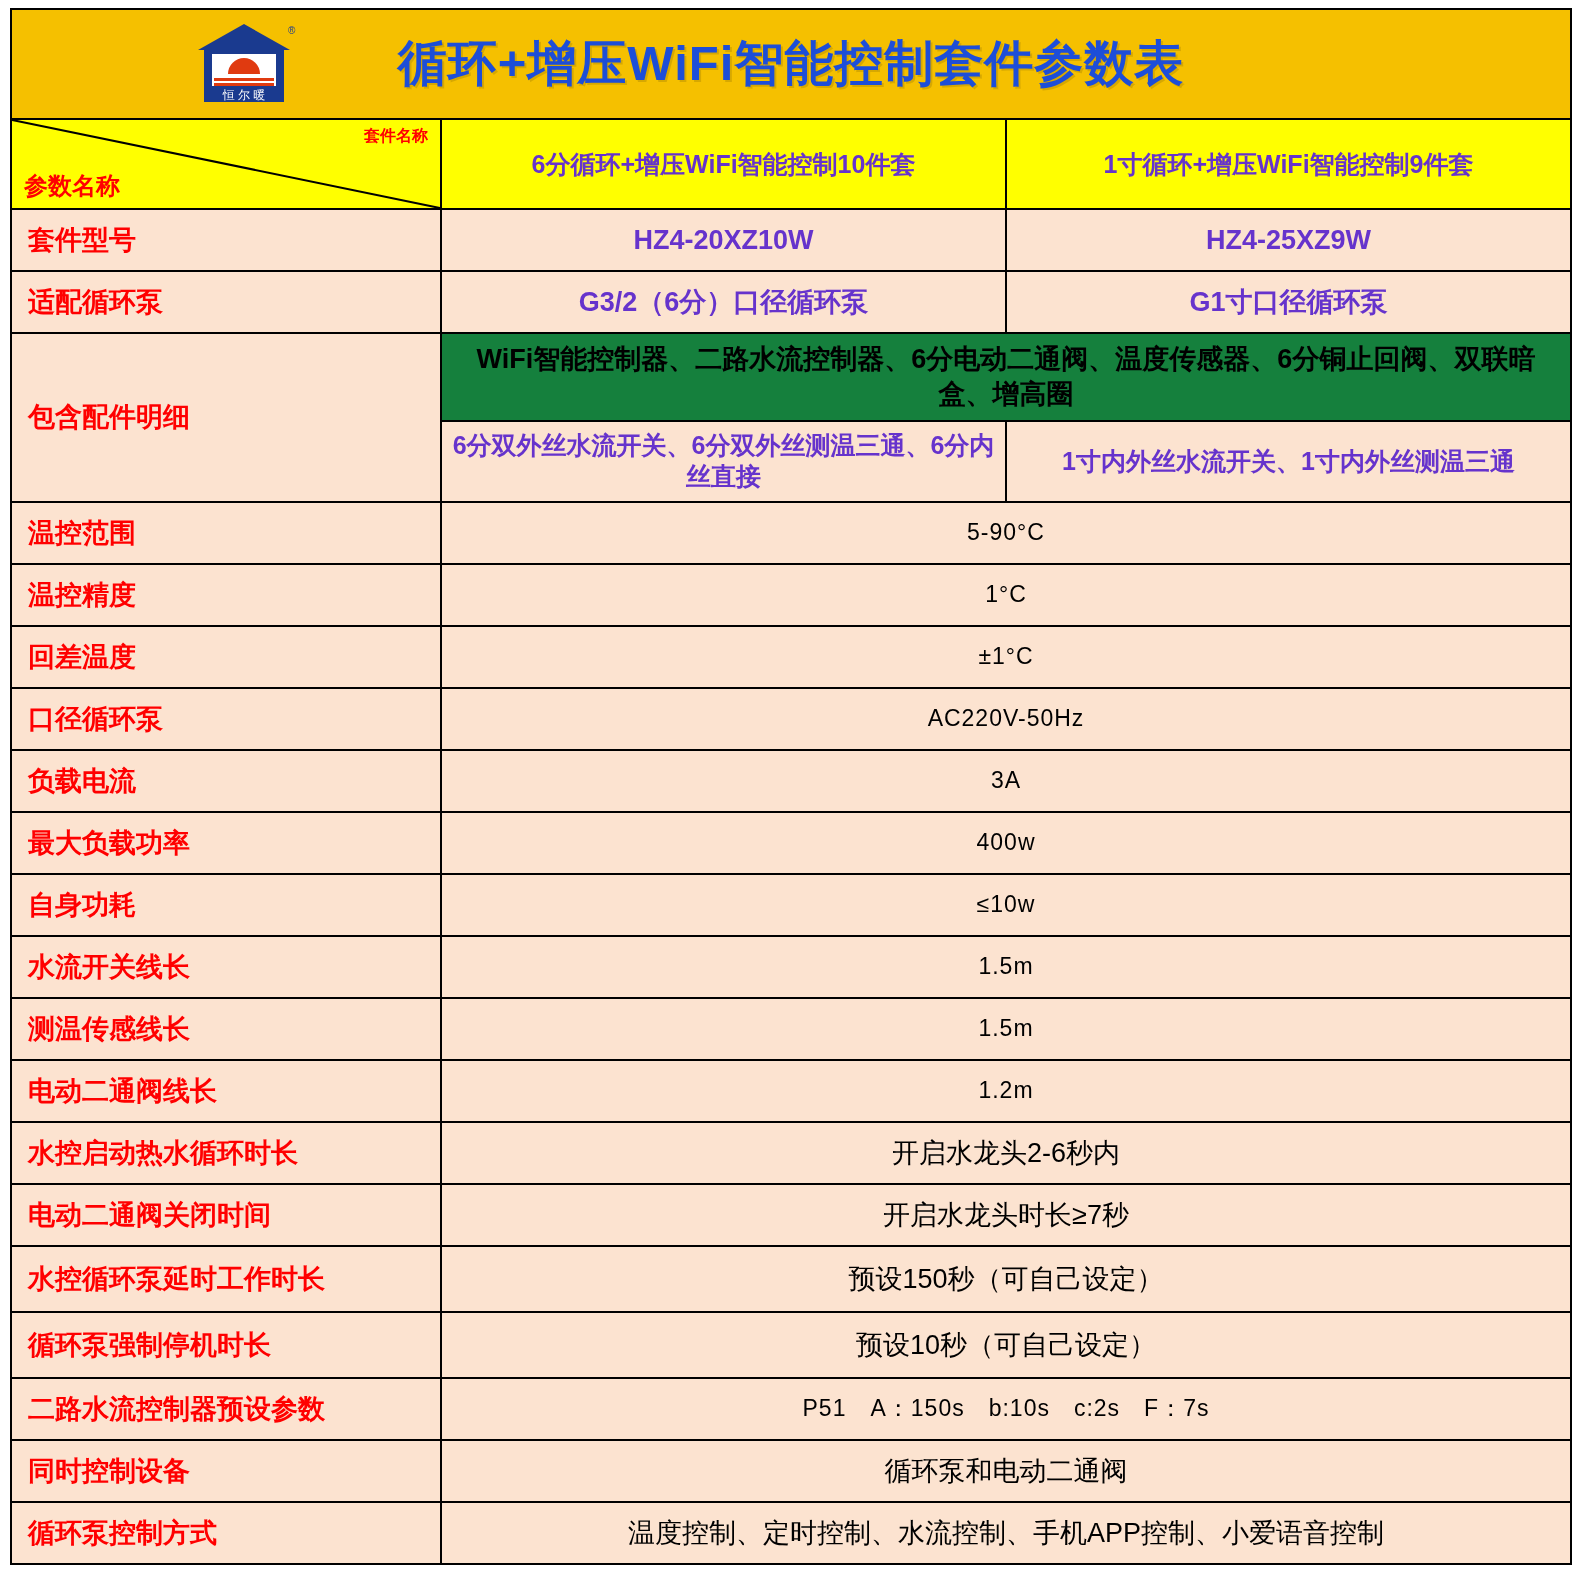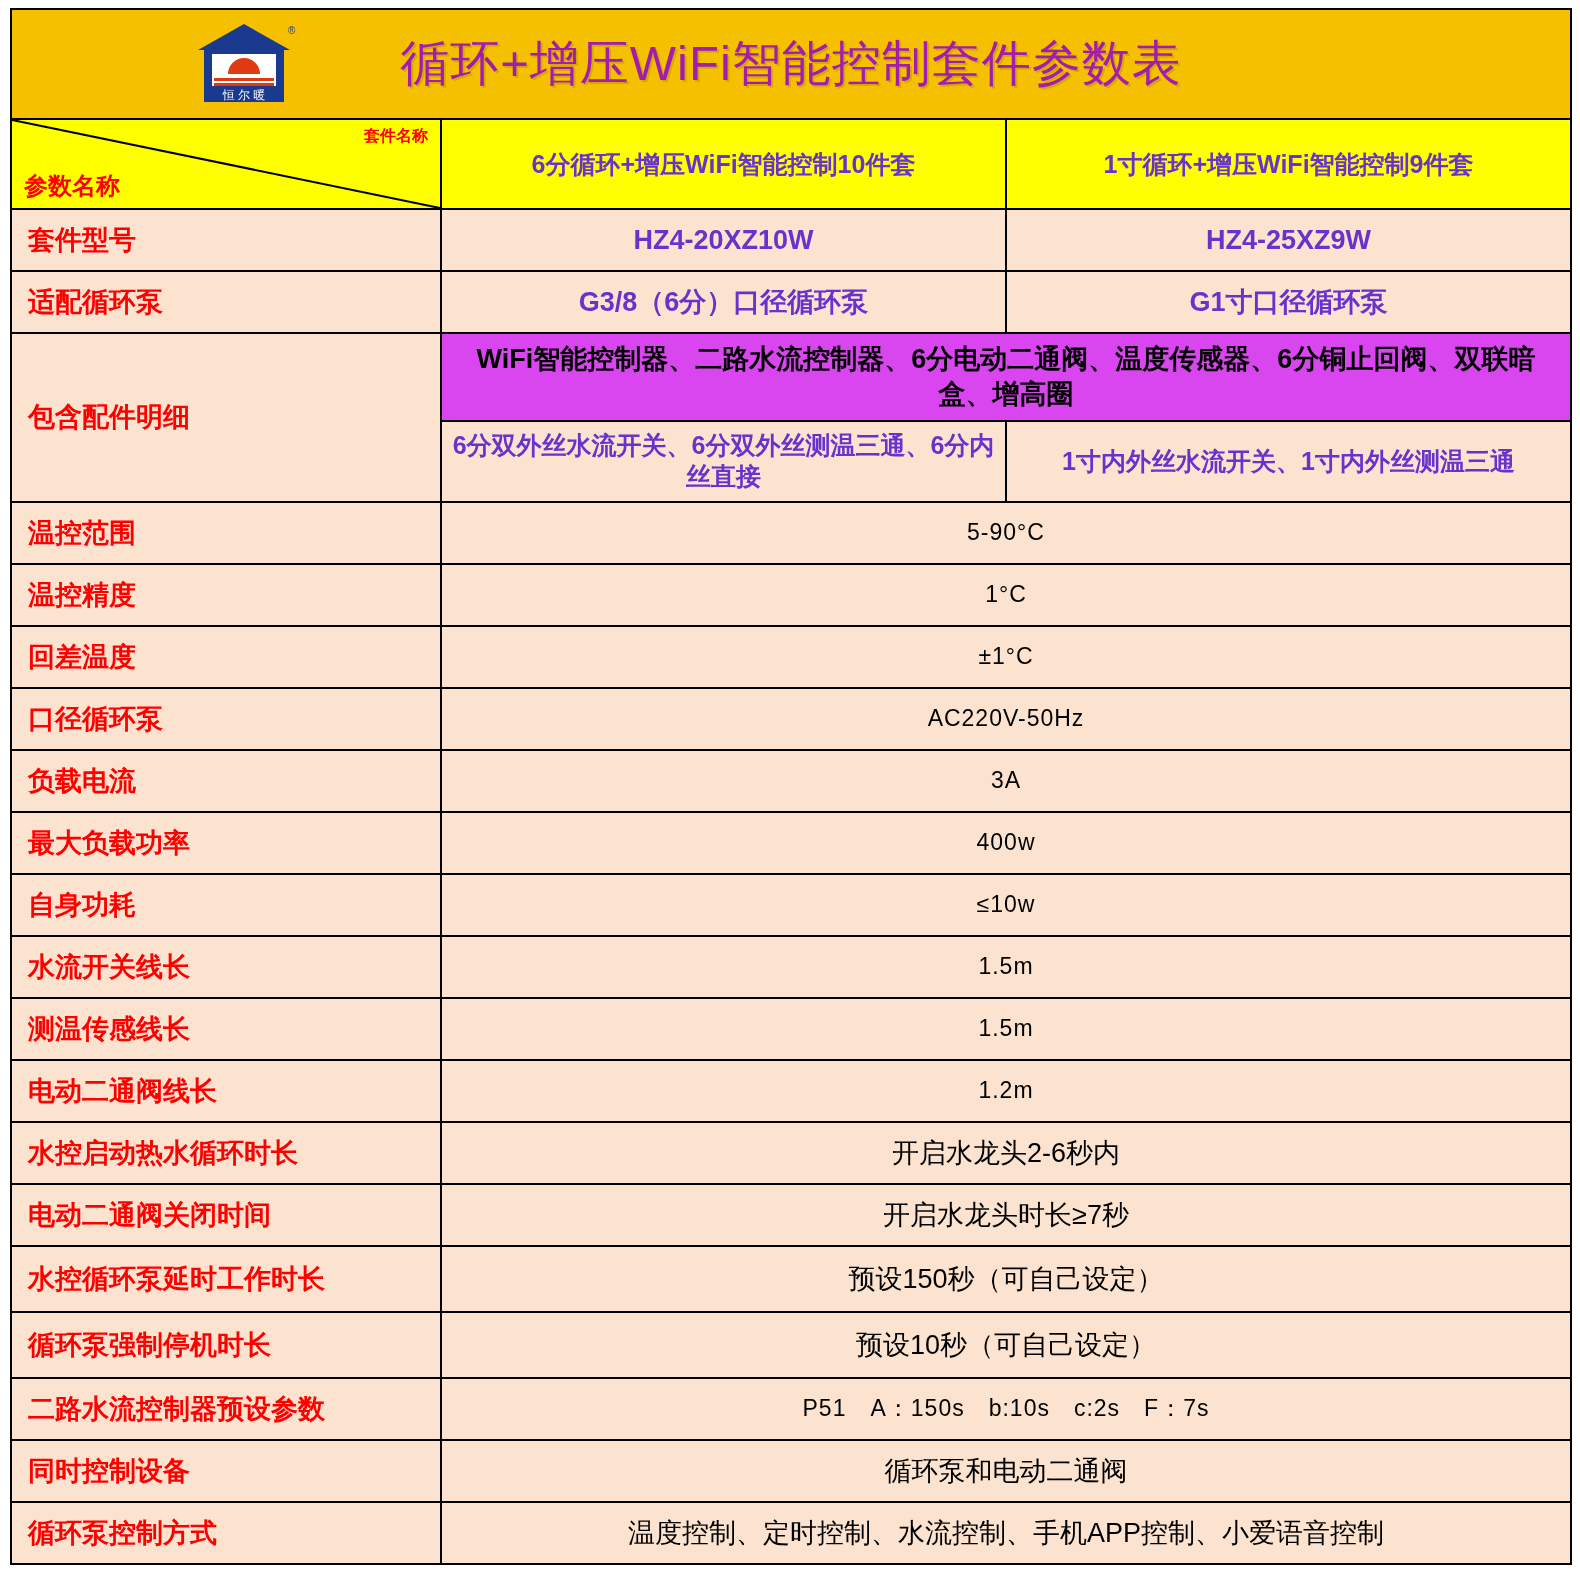--- a/index.html
+++ b/index.html
@@ -50,22 +50,22 @@
     position: absolute;
     left: 180px;
     top: 50%;
     transform: translateY(-50%);
     width: 104px;
     height: 88px;
   }
   .logo svg { display: block; }
   .title-text {
     font-size: 49px;
-    font-weight: normal;
-    color: #a21caf;
+    font-weight: bold;
+    color: #1d4ed8;
     letter-spacing: 1px;
     text-shadow: 2px 2px 0 rgba(0,0,0,0.12);
     white-space: nowrap;
   }
   
   .hdr-diag {
     background: #ffff00;
     height: 84px;
     position: relative;
     padding: 0 !important;
@@ -121,21 +121,21 @@
   }
   .val-purple-sm {
     background: #fce3d0;
     color: #6633cc;
     font-weight: bold;
     font-size: 25px;
     line-height: 1.25;
     padding: 8px 6px !important;
   }
   .val-black-bold {
-    background: #d946ef;
+    background: #15803d;
     color: #000000;
     font-weight: bold;
     font-size: 27px;
     line-height: 1.3;
     padding: 8px 10px !important;
   }
   .val-mono {
     background: #fce3d0;
     color: #000000;
     font-size: 23px;
@@ -190,21 +190,21 @@
       </tr>
 
       <tr>
         <td class="row-label h-mid">套件型号</td>
         <td class="val-purple">HZ4-20XZ10W</td>
         <td class="val-purple">HZ4-25XZ9W</td>
       </tr>
 
       <tr>
         <td class="row-label h-mid">适配循环泵</td>
-        <td class="val-purple">G3/8（6分）口径循环泵</td>
+        <td class="val-purple">G3/2（6分）口径循环泵</td>
         <td class="val-purple">G1寸口径循环泵</td>
       </tr>
 
       <tr>
         <td class="row-label" rowspan="2">包含配件明细</td>
         <td class="val-black-bold" colspan="2">WiFi智能控制器、二路水流控制器、6分电动二通阀、温度传感器、6分铜止回阀、双联暗盒、增高圈</td>
       </tr>
       <tr>
         <td class="val-purple-sm">6分双外丝水流开关、6分双外丝测温三通、6分内丝直接</td>
         <td class="val-purple-sm">1寸内外丝水流开关、1寸内外丝测温三通</td>

